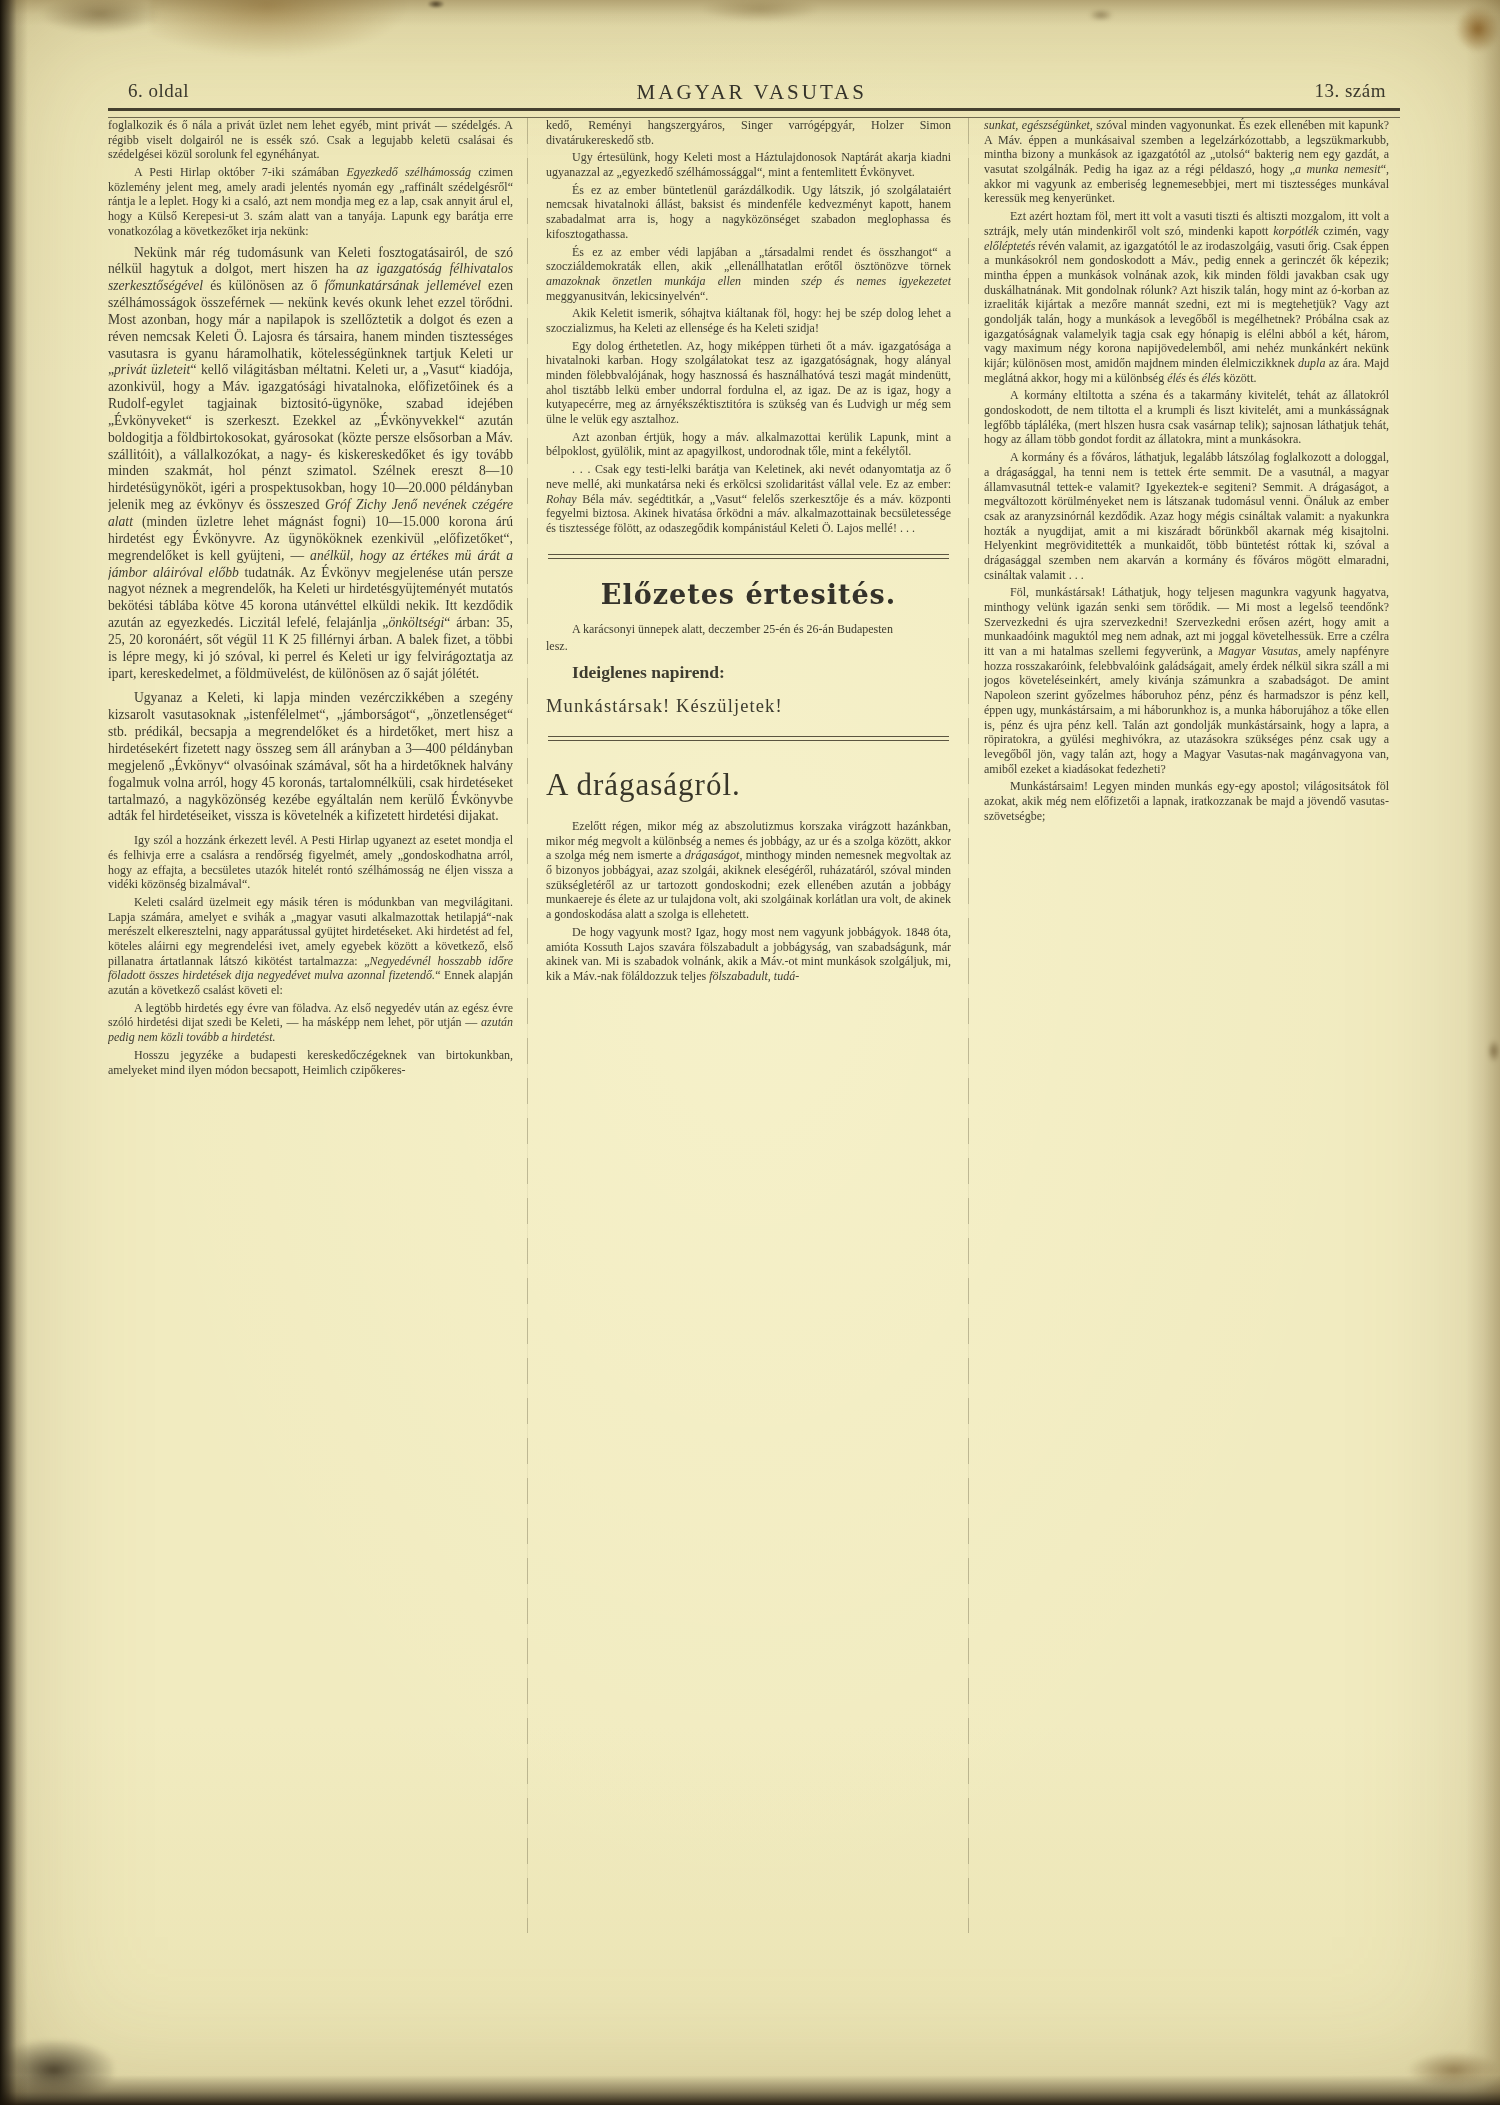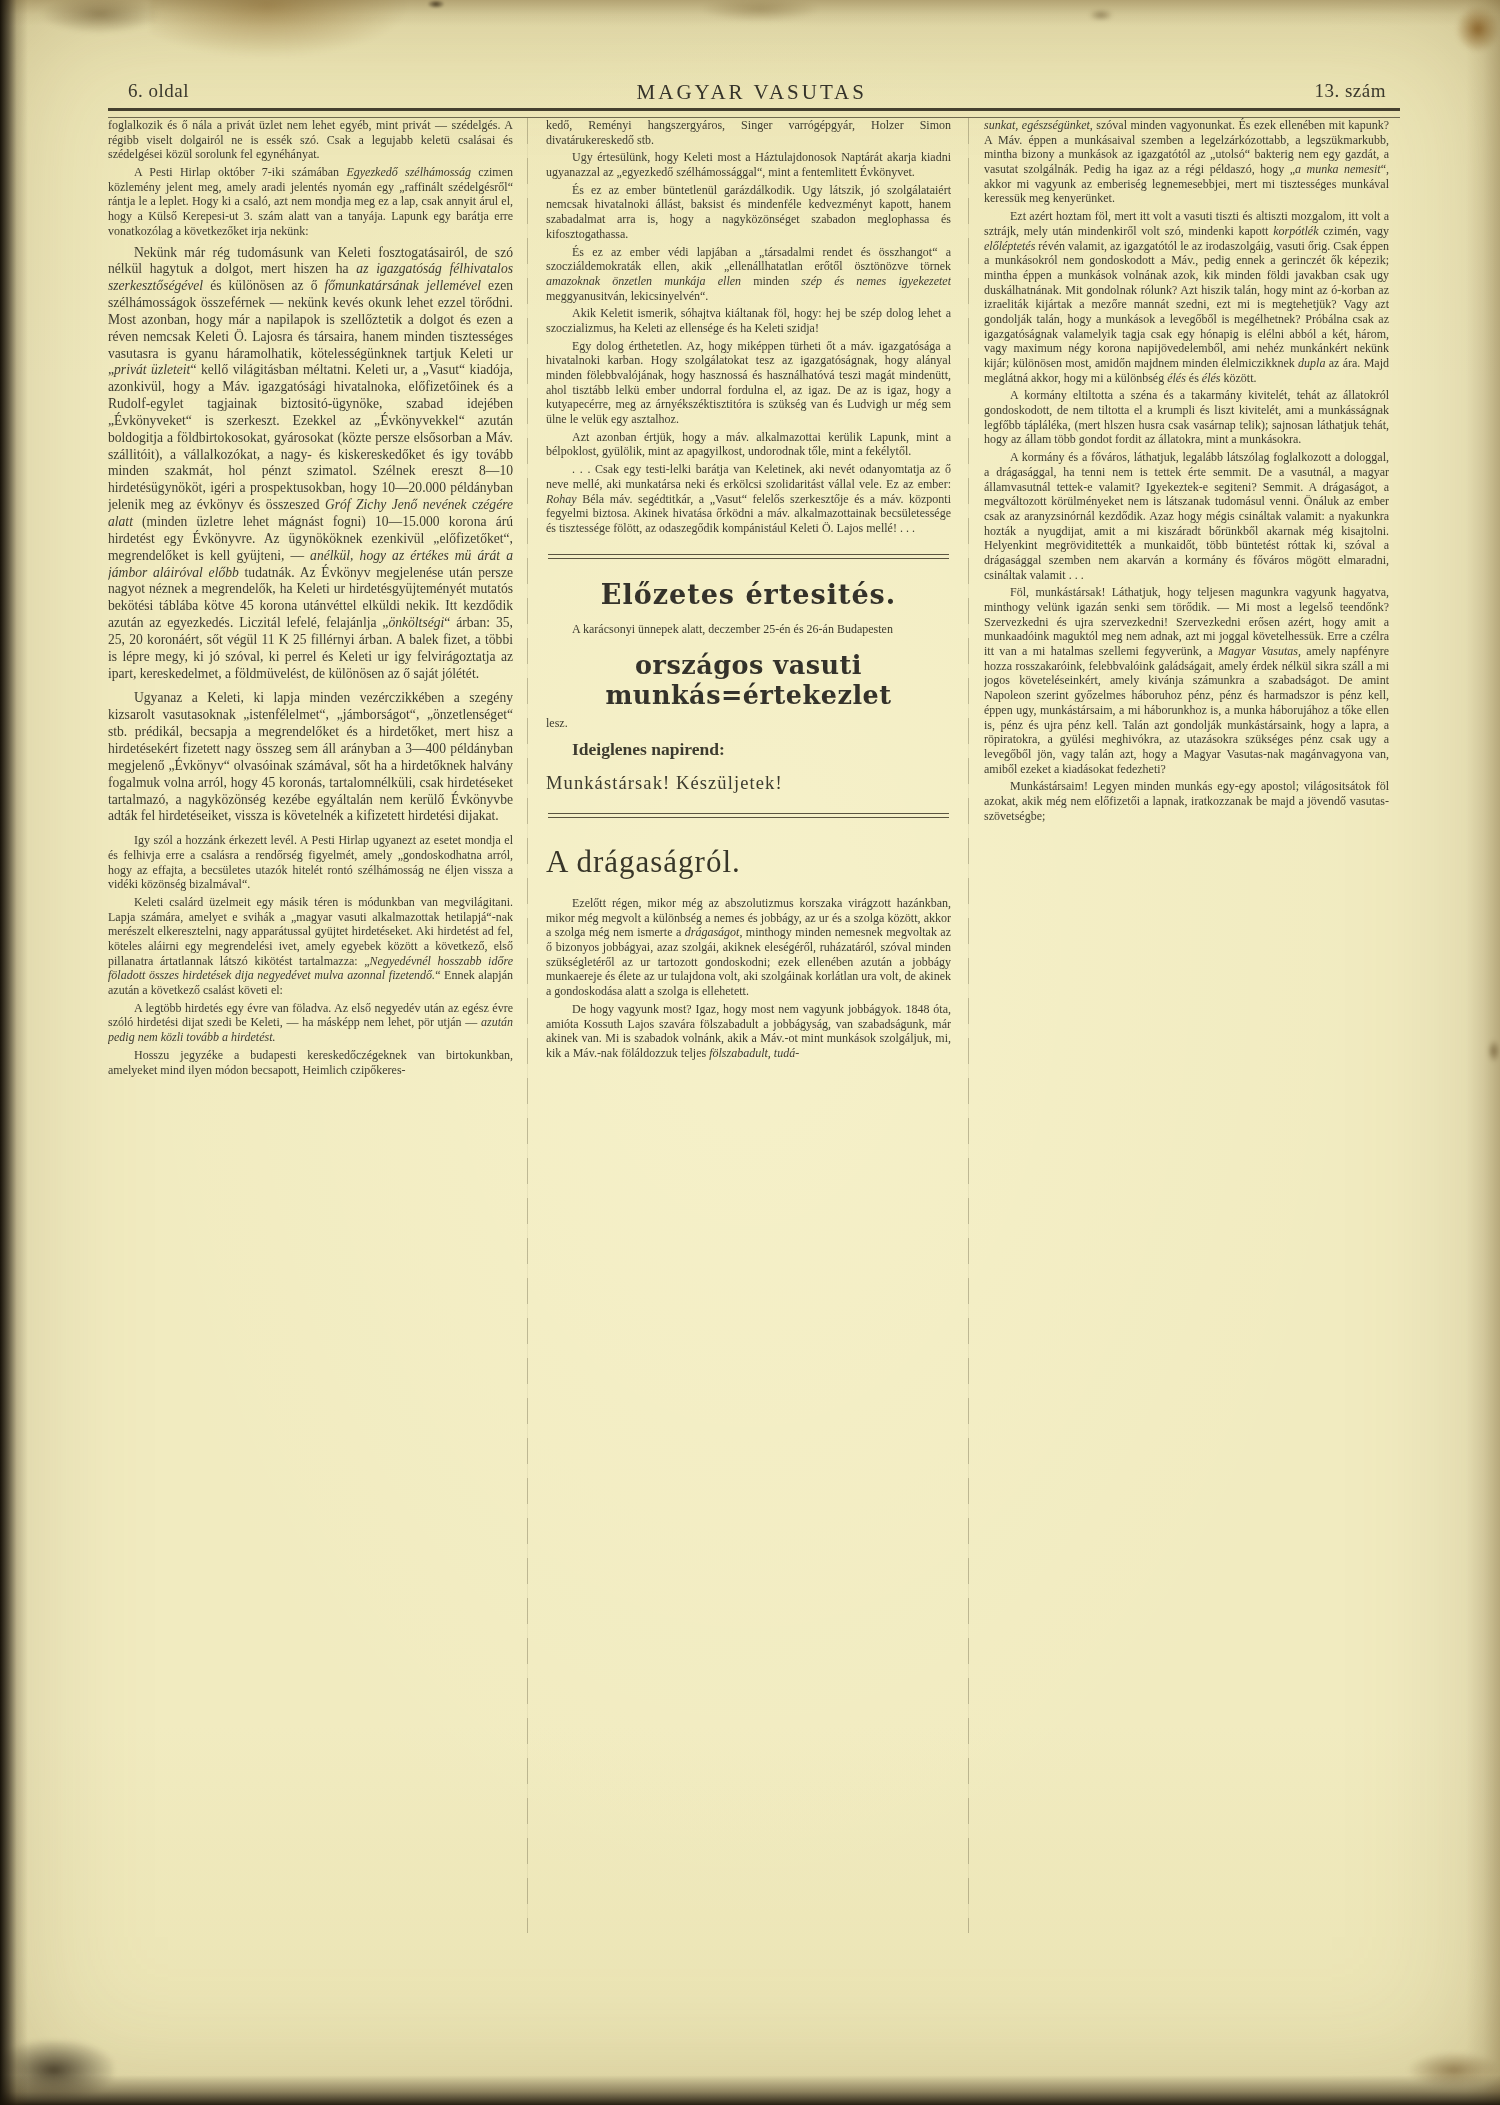--- a/index.html
+++ b/index.html
@@ -81,21 +81,20 @@
         <p class="p ind">Ugy értesülünk, hogy Keleti most a Háztulajdonosok Naptárát akarja kiadni ugyanazzal az „egyezkedő szélhámossággal“, mint a fentemlitett Évkönyvet.</p>
         <p class="p ind">És ez az ember büntetlenül garázdálkodik. Ugy látszik, jó szolgálataiért nemcsak hivatalnoki állást, baksist és mindenféle kedvezményt kapott, hanem szabadalmat arra is, hogy a nagyközönséget szabadon meglophassa és kifosztogathassa.</p>
         <p class="p ind">És ez az ember védi lapjában a „társadalmi rendet és összhangot“ a szocziáldemokraták ellen, akik „ellenállhatatlan erőtől ösztönözve törnek <i>amazoknak önzetlen munkája ellen</i> minden <i>szép és nemes igyekezetet</i> meggyanusitván, lekicsinyelvén“.</p>
         <p class="p ind">Akik Keletit ismerik, sóhajtva kiáltanak föl, hogy: hej be szép dolog lehet a szoczializmus, ha Keleti az ellensége és ha Keleti szidja!</p>
         <p class="p ind">Egy dolog érthetetlen. Az, hogy miképpen türheti őt a máv. igazgatósága a hivatalnoki karban. Hogy szolgálatokat tesz az igazgatóságnak, hogy alányal minden fölebbvalójának, hogy hasznossá és használhatóvá teszi magát mindenütt, ahol tisztább lelkü ember undorral fordulna el, az igaz. De az is igaz, hogy a kutyapecérre, meg az árnyékszéktisztitóra is szükség van és Ludvigh ur még sem ülne le velük egy asztalhoz.</p>
         <p class="p ind">Azt azonban értjük, hogy a máv. alkalmazottai kerülik Lapunk, mint a bélpoklost, gyülölik, mint az apagyilkost, undorodnak tőle, mint a fekélytől.</p>
         <p class="p ind">. . . Csak egy testi-lelki barátja van Keletinek, aki nevét odanyomtatja az ő neve mellé, aki munkatársa neki és erkölcsi szolidaritást vállal vele. Ez az ember: <i>Rohay</i> Béla máv. segédtitkár, a „Vasut“ felelős szerkesztője és a máv. központi fegyelmi biztosa. Akinek hivatása őrködni a máv. alkalmazottainak becsületessége és tisztessége fölött, az odaszegődik kompánistául Keleti Ö. Lajos mellé! . . .</p>
         <div class="dbl-rule"></div>
         <h2 class="h-bold">Előzetes értesités.</h2>
         <p class="p ind">A karácsonyi ünnepek alatt, deczember 25-én és 26-án Budapesten</p>
-        <h2 class="h-display">országos vasuti munkás=értekezlet</h2>
         <p class="p">lesz.</p>
         <p class="p p-bold ind">Ideiglenes napirend:</p>
         <p class="p spaced">Munkástársak! Készüljetek!</p>
         <div class="dbl-rule"></div>
         <h2 class="h-large">A drágaságról.</h2>
         <p class="p ind">Ezelőtt régen, mikor még az abszolutizmus korszaka virágzott hazánkban, mikor még megvolt a különbség a nemes és jobbágy, az ur és a szolga között, akkor a szolga még nem ismerte a <i>drágaságot</i>, minthogy minden nemesnek megvoltak az ő bizonyos jobbágyai, azaz szolgái, akiknek eleségéről, ruházatáról, szóval minden szükségletéről az ur tartozott gondoskodni; ezek ellenében azután a jobbágy munkaereje és élete az ur tulajdona volt, aki szolgáinak korlátlan ura volt, de akinek a gondoskodása alatt a szolga is ellehetett.</p>
         <p class="p ind">De hogy vagyunk most? Igaz, hogy most nem vagyunk jobbágyok. 1848 óta, amióta Kossuth Lajos szavára fölszabadult a jobbágyság, van szabadságunk, már akinek van. Mi is szabadok volnánk, akik a Máv.-ot mint munkások szolgáljuk, mi, kik a Máv.-nak föláldozzuk teljes <i>fölszabadult, tudá-</i></p>
       </div>
     <div class="col">
         <p class="p"><i>sunkat, egészségünket</i>, szóval minden vagyonunkat. És ezek ellenében mit kapunk? A Máv. éppen a munkásaival szemben a legelzárkózottabb, a legszükmarkubb, mintha bizony a munkások az igazgatótól az „utolsó“ bakterig nem egy gazdát, a vasutat szolgálnák. Pedig ha igaz az a régi példaszó, hogy „<i>a munka nemesit</i>“, akkor mi vagyunk az emberiség legnemesebbjei, mert mi tisztességes munkával keressük meg kenyerünket.</p>

